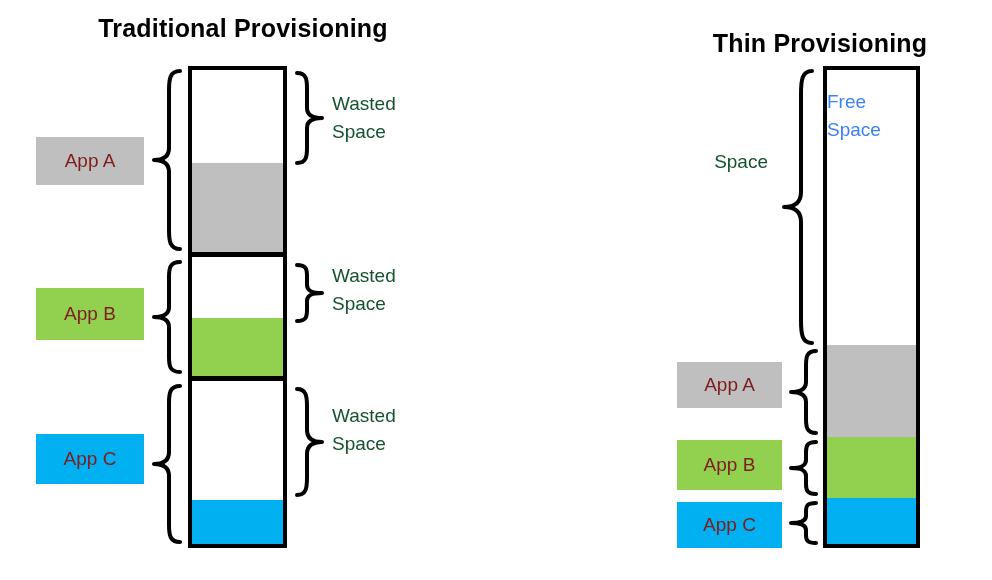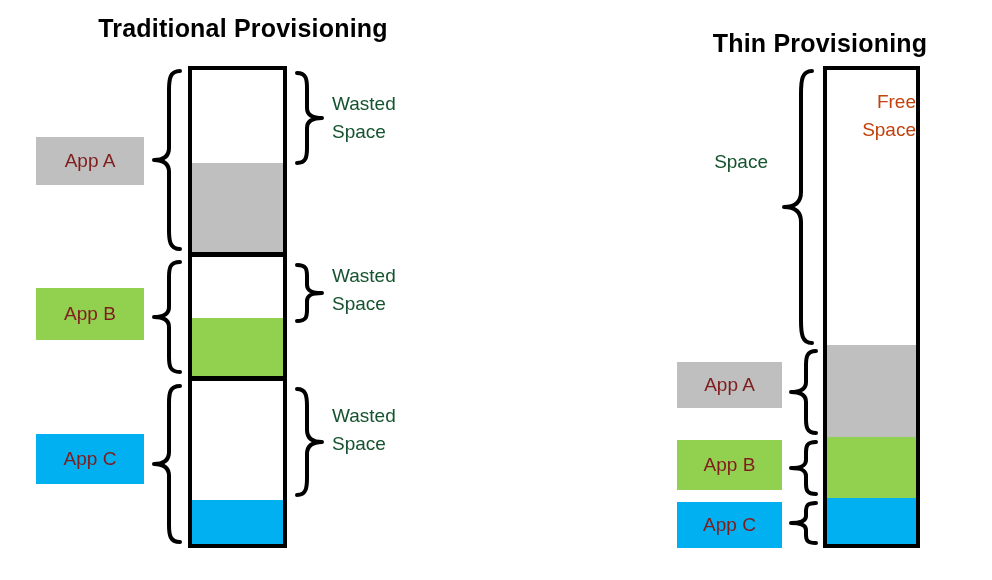--- a/index.html
+++ b/index.html
@@ -34,21 +34,21 @@
   }
 
   
   .label{
     position:absolute;font-size:19px;line-height:28px;color:#14532d;
   }
   .label.right{text-align:right;}
 
   
   .pool-text{
-    position:absolute;text-align:right;font-size:19px;line-height:28px;color:#c2410c;
+    position:absolute;text-align:left;font-size:19px;line-height:28px;color:#3b82f6;
   }
 
   .brace{position:absolute;}
   .brace svg{display:block;overflow:visible;}
 </style>
 </head>
 <body>
 
 <div class="stage">
 

